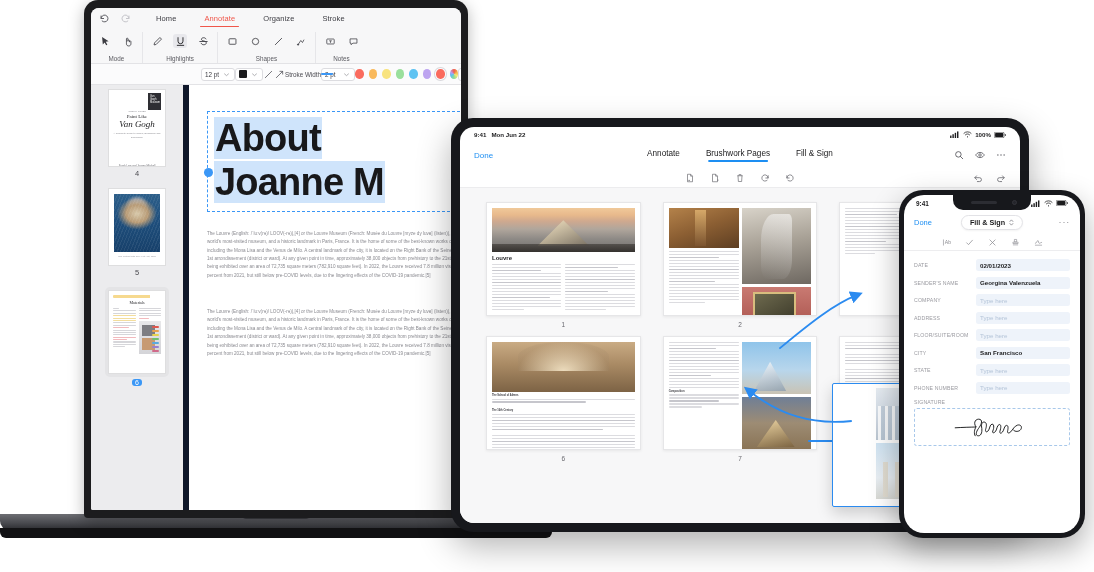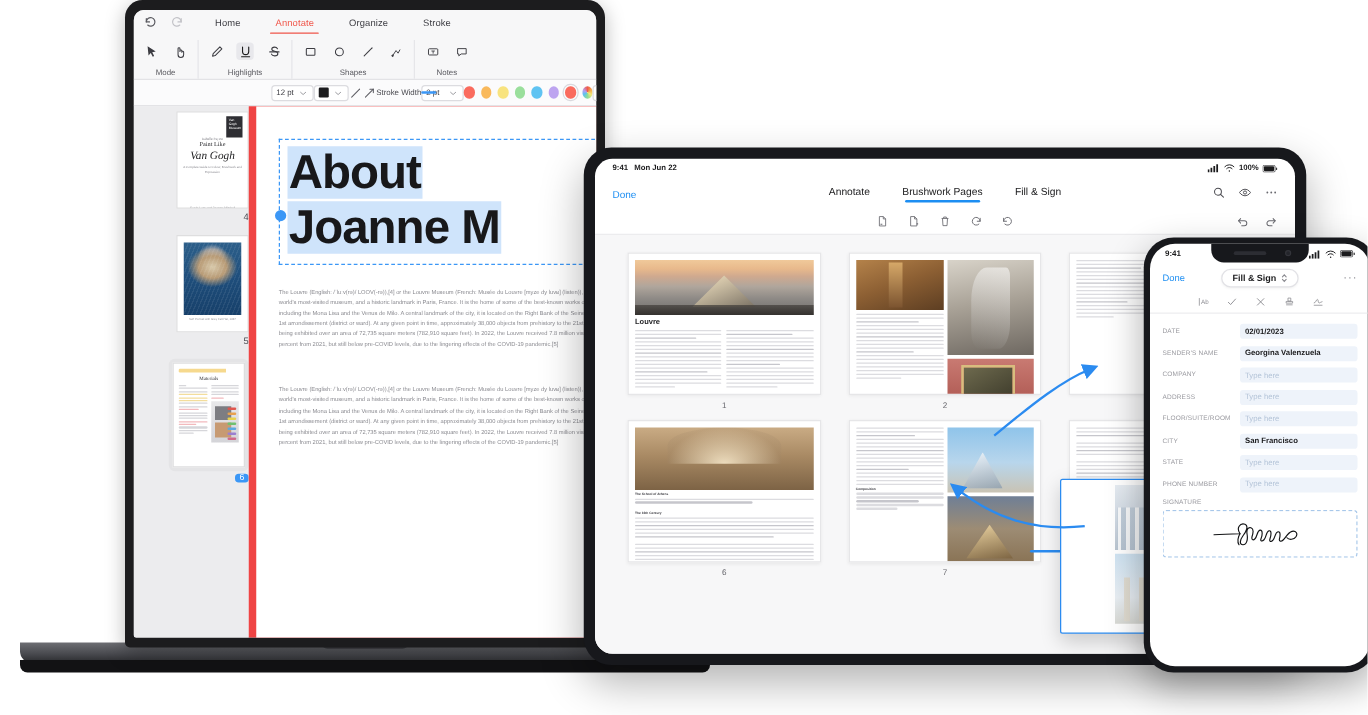--- a/index.html
+++ b/index.html
@@ -2,21 +2,21 @@
 <html><head>
 <meta charset="utf-8">
 <style>
   * { box-sizing: border-box; margin: 0; padding: 0; }
   html, body {
     width: 1094px; height: 572px;
     background: #ffffff;
     font-family: "Liberation Sans", sans-serif;
     overflow: hidden;
   }
-  #stage { position: relative; width: 998px; height: 572px; margin-left: 16px; }
+  #stage { position: relative; width: 998px; height: 572px; }
 
   
   .laptop { position: absolute; left: 84px; top: 0px; width: 384px; height: 540px; }
   .laptop-body {
     position: absolute; left: 0; top: 0; width: 384px; height: 518px;
     background: #1c1c1e; border-radius: 14px 14px 4px 4px;
     padding: 8px 7px 8px 7px;
     box-shadow: 0 4px 16px rgba(0,0,0,.28);
   }
   .laptop-screen {
@@ -96,21 +96,21 @@
   .stroke-fill { position: absolute; left:0; top:0; height: 100%; width: 12px; background: #3b97f6; border-radius: 2px; }
   .dot-row { display: flex; gap: 5px; align-items: center; }
   .cdot { width: 8.5px; height: 9.5px; border-radius: 50%; }
   .cdot.active { outline: 1.2px solid #d9d9de; outline-offset: 1.5px; }
 
   .lap-main { display: flex; height: calc(100% - 76px); }
   .thumbpane {
     width: 92px; background: #ececee; overflow: hidden; position: relative;
     padding-top: 4px; flex: 0 0 92px;
   }
-  .thumb-wrap { display: flex; flex-direction: column; align-items: flex-end; }
+  .thumb-wrap { display: flex; flex-direction: column; align-items: center; }
   .thumb-card {
     width: 58px; background: #fff; border: 1px solid #dededf;
     margin-bottom: 2px; position: relative; overflow: hidden;
   }
   .thumb-num { font-size: 7.5px; color: #4a4a50; margin-bottom: 10px; }
   .thumb-num.sel {
     background: #3b97f6; color: #fff; border-radius: 3px;
     padding: 0px 3.5px; font-size: 7px;
   }
 
@@ -164,21 +164,21 @@
   .ln.p { background: #f2b9bd; }
   .t6 .pic {
     width: 100%; height: 33px; margin-top: 2px;
     background: linear-gradient(180deg,#e8e8ea 0%,#d4d4d8 100%);
     position: relative; overflow: hidden;
   }
   .t6 .pic .sh { position:absolute; left:3px; top:4px; width: 13px; height: 11px; background:#7d7d82; }
   .t6 .pic .sh2 { position:absolute; left:3px; top:17px; width: 13px; height: 12px; background:#c79a72; }
   .t6 .pic .bar { position:absolute; right:2px; width: 7px; height: 2px; border-radius:1px; }
 
-  .docpane { flex: 1; background: #ef4444; overflow: hidden; position: relative; }
+  .docpane { flex: 1; background: #0f172a; overflow: hidden; position: relative; }
   .docsheet {
     position: absolute; left: 6px; top: 0; right: -70px; bottom: 0;
     background: #fff;
   }
   .doc-inner { padding: 26px 18px 0 18px; }
   .sel-box {
     border: 1.3px dashed #3b97f6; padding: 4px 6px 6px 6px; position: relative;
     display: inline-block; width: 268px;
   }
   .sel-handle {

